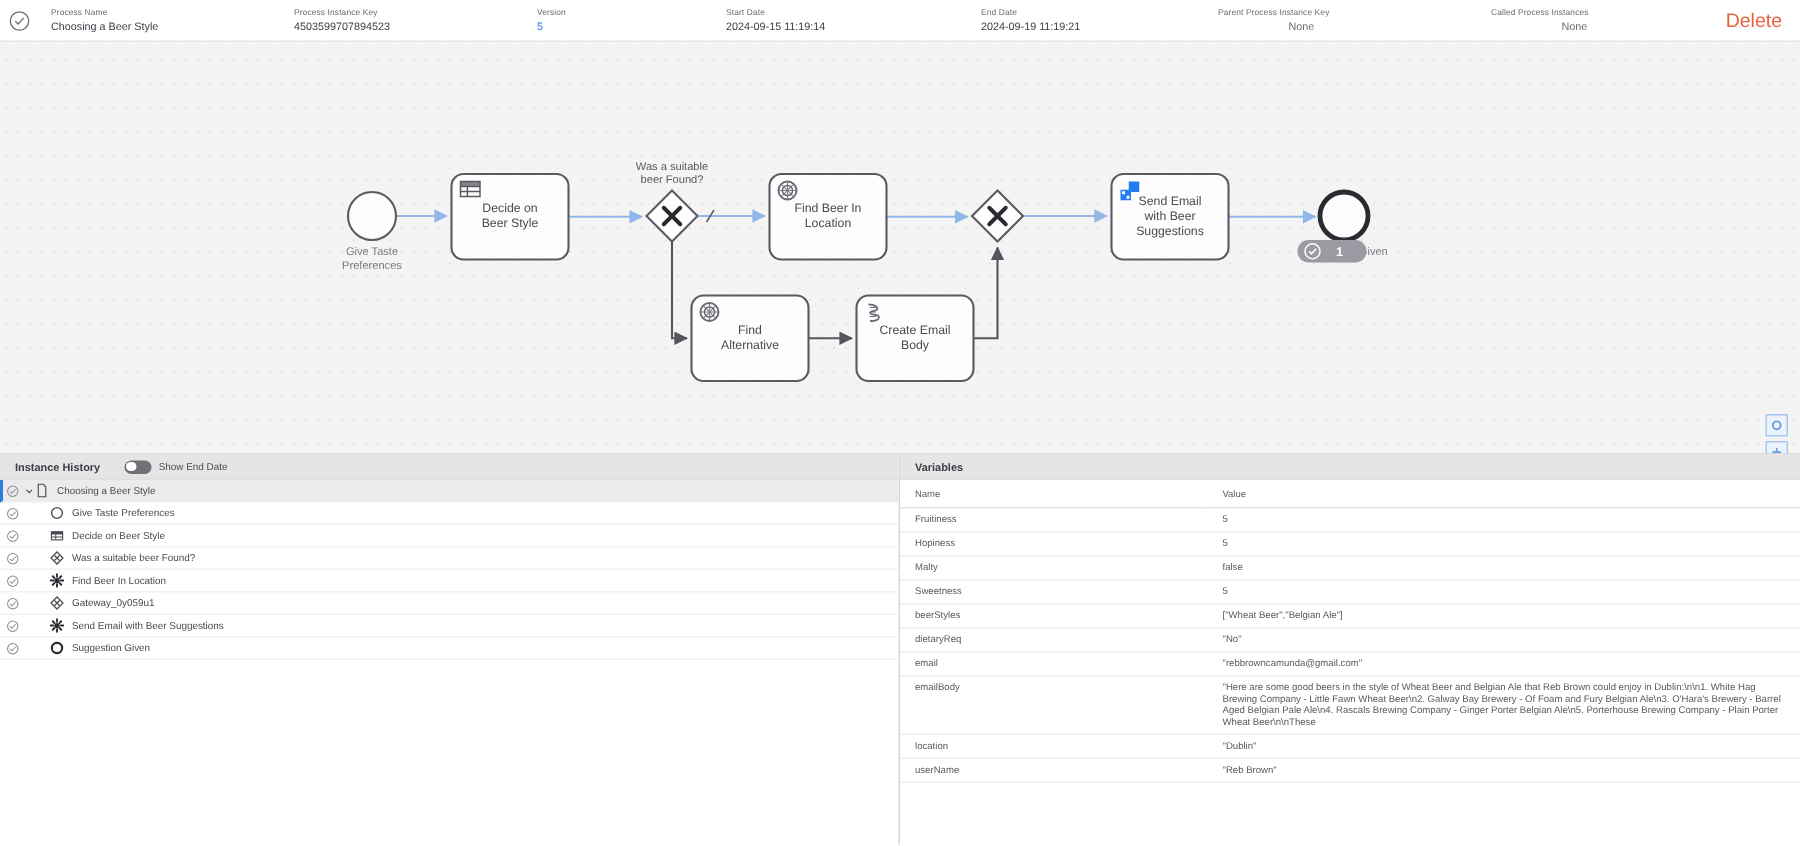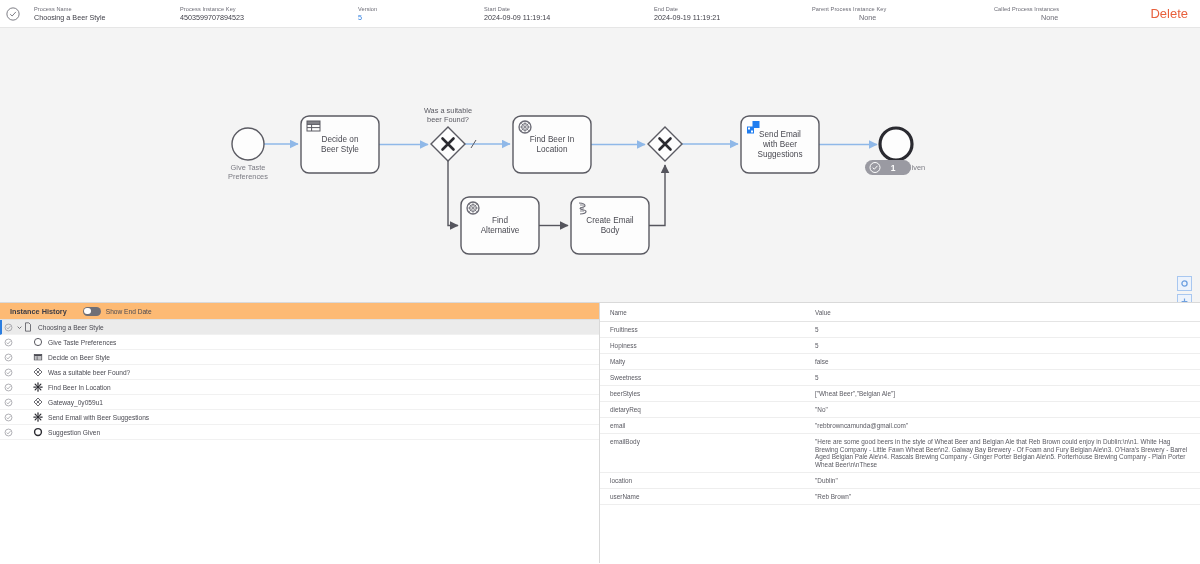--- a/index.html
+++ b/index.html
@@ -67,21 +67,21 @@
   #bottom-area { display: flex; height: 260px; }
 
   
   #instance-history-panel {
     width: 600px; border-right: 1px solid #d9d9d9;
     display: flex; flex-direction: column; background: #fff;
   }
   .panel-header {
     height: 17px; display: flex; align-items: center;
     padding: 0 10px; border-bottom: 1px solid #e0e0e0;
-    background: #fdba74;
+    background: #e5e5e5;
   }
   .panel-title { font-size: 7.3px; font-weight: bold; color: #3d3d46; }
   #show-end-date-toggle {
     display: flex; align-items: center; margin-left: 16px; cursor: pointer;
   }
   .toggle-track {
     width: 18px; height: 9px; border-radius: 5px; background: #6f6f76;
     position: relative; margin-right: 5px;
   }
   .toggle-knob {
@@ -127,31 +127,31 @@
 <div id="top-header">
   <svg id="state-icon" viewBox="0 0 16 16">
     <circle cx="8" cy="8" r="7" fill="none" stroke="#6b6b75" stroke-width="1"></circle>
     <path d="M4.8 8.2 L7 10.3 L11.3 5.6" fill="none" stroke="#6b6b75" stroke-width="1"></path>
   </svg>
   <div id="header-fields" style="position:relative;flex:1;height:22px;">
       <div class="meta-group" style="position: absolute; left: 4px; top: 2px;">
         <div class="meta-label">Process Name</div>
         <div class="meta-value">Choosing a Beer Style</div>
       </div>
-      <div class="meta-group" style="position: absolute; left: 150px; top: 2px;">
+      <div class="meta-group" style="position: absolute; left: 166px; top: 2px;">
         <div class="meta-label">Process Instance Key</div>
         <div class="meta-value">4503599707894523</div>
       </div>
       <div class="meta-group" style="position: absolute; left: 328px; top: 2px;">
         <div class="meta-label">Version</div>
         <div class="meta-value link">5</div>
       </div>
       <div class="meta-group" style="position: absolute; left: 454px; top: 2px;">
         <div class="meta-label">Start Date</div>
-        <div class="meta-value">2024-09-09 11:19:14</div>
+        <div class="meta-value">2024-09-15 11:19:14</div>
       </div>
       <div class="meta-group" style="position: absolute; left: 624px; top: 2px;">
         <div class="meta-label">End Date</div>
         <div class="meta-value">2024-09-19 11:19:21</div>
       </div>
       <div class="meta-group" style="position: absolute; left: 782px; top: 2px;">
         <div class="meta-label">Parent Process Instance Key</div>
         <div class="meta-value none">None</div>
       </div>
       <div class="meta-group" style="position: absolute; left: 964px; top: 2px;">
@@ -419,20 +419,23 @@
             <svg viewBox="0 0 12 12" width="10" height="10">
               <circle cx="6" cy="6" r="4.1" fill="none" stroke="#2a2a30" stroke-width="1.7"></circle>
             </svg>
           </span>
           <span class="row-label">Suggestion Given</span>
         </div>
       </div>
   </div>
 
   <div id="variables-panel">
+    <div class="panel-header">
+      <span class="panel-title">Variables</span>
+    </div>
     <table id="variables-table">
       <thead>
         <tr>
           <th class="col-name">Name</th>
           <th>Value</th>
         </tr>
       </thead>
       <tbody id="variables-body">
           <tr>
             <td class="col-name">Fruitiness</td>

